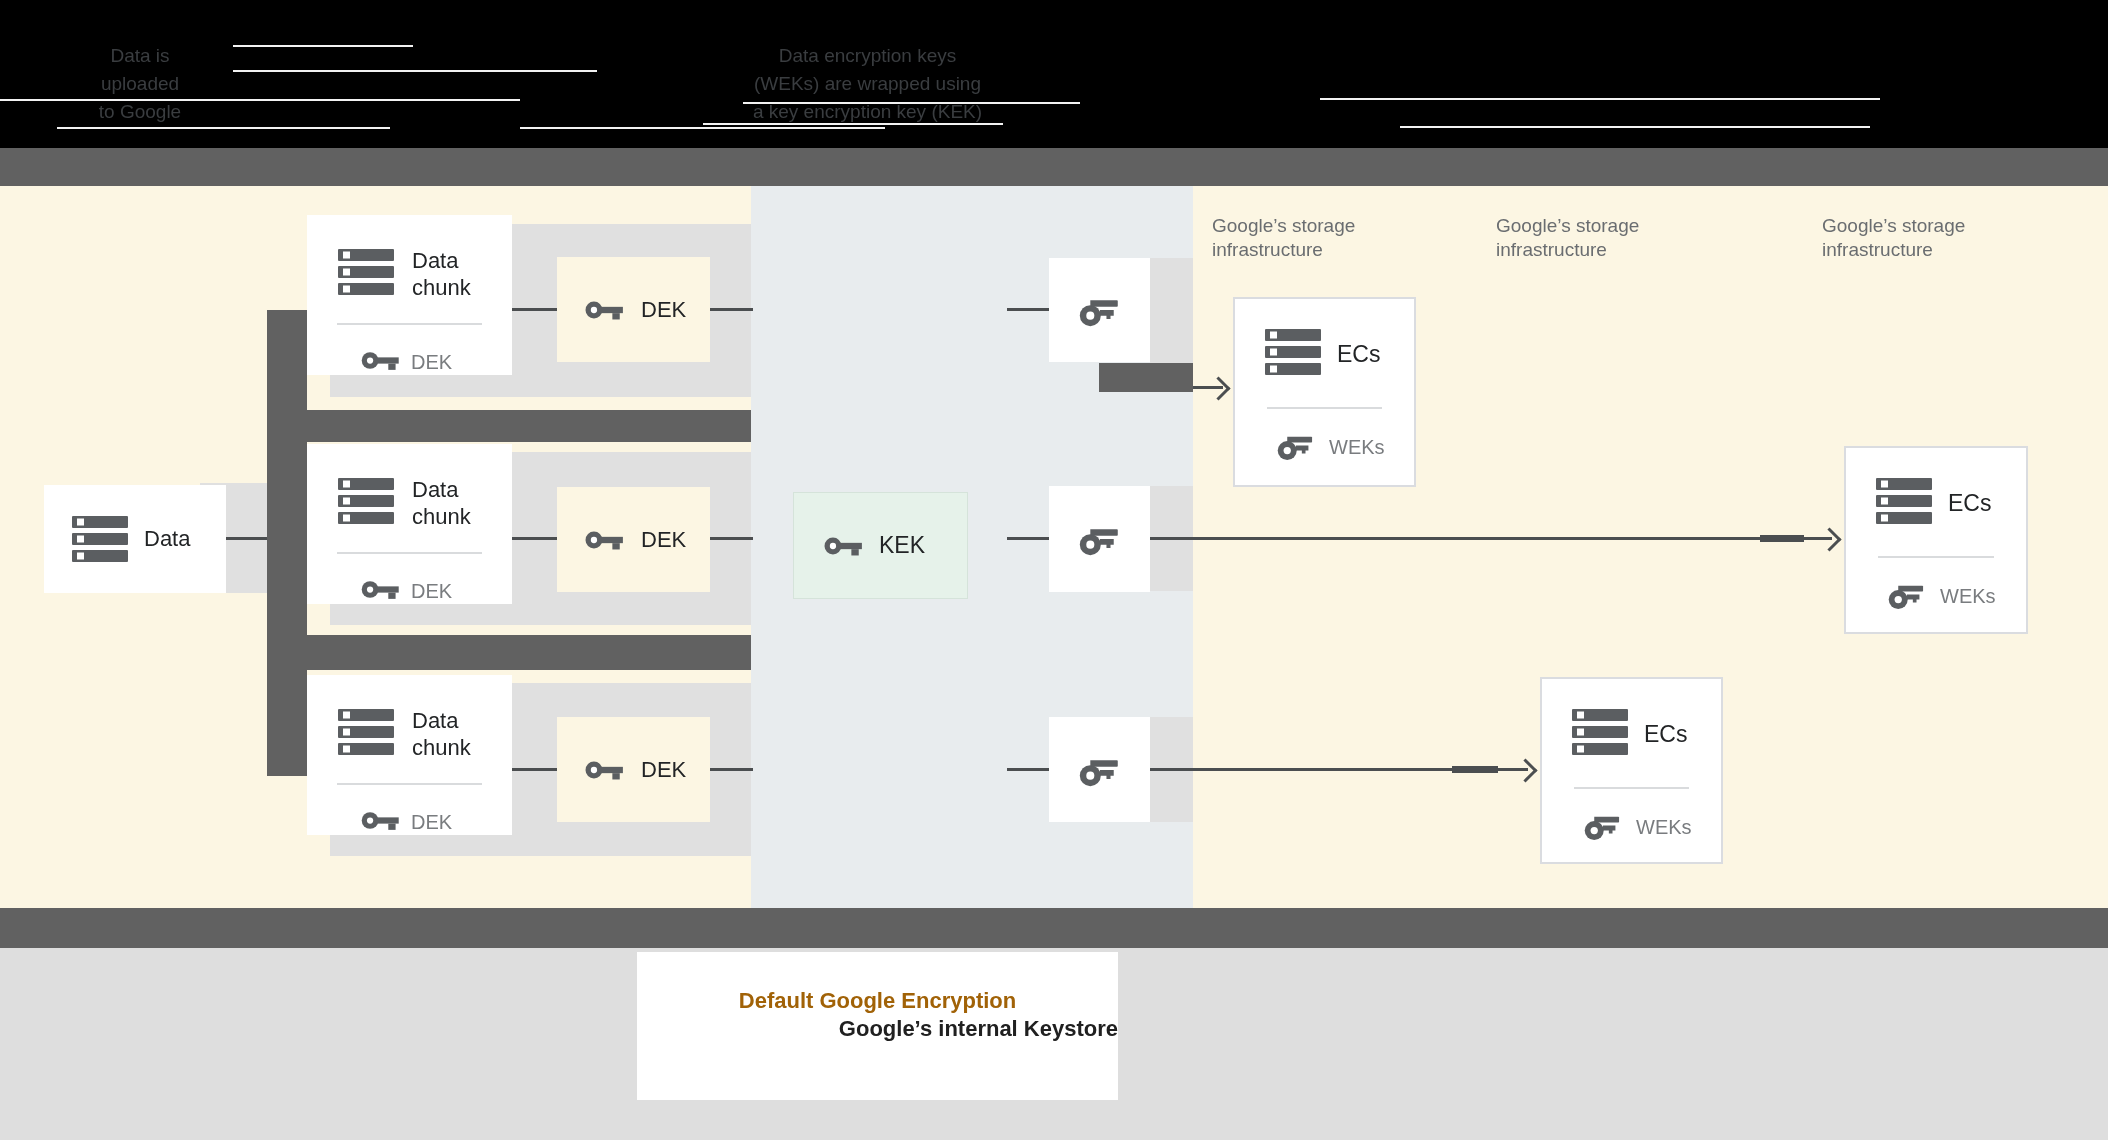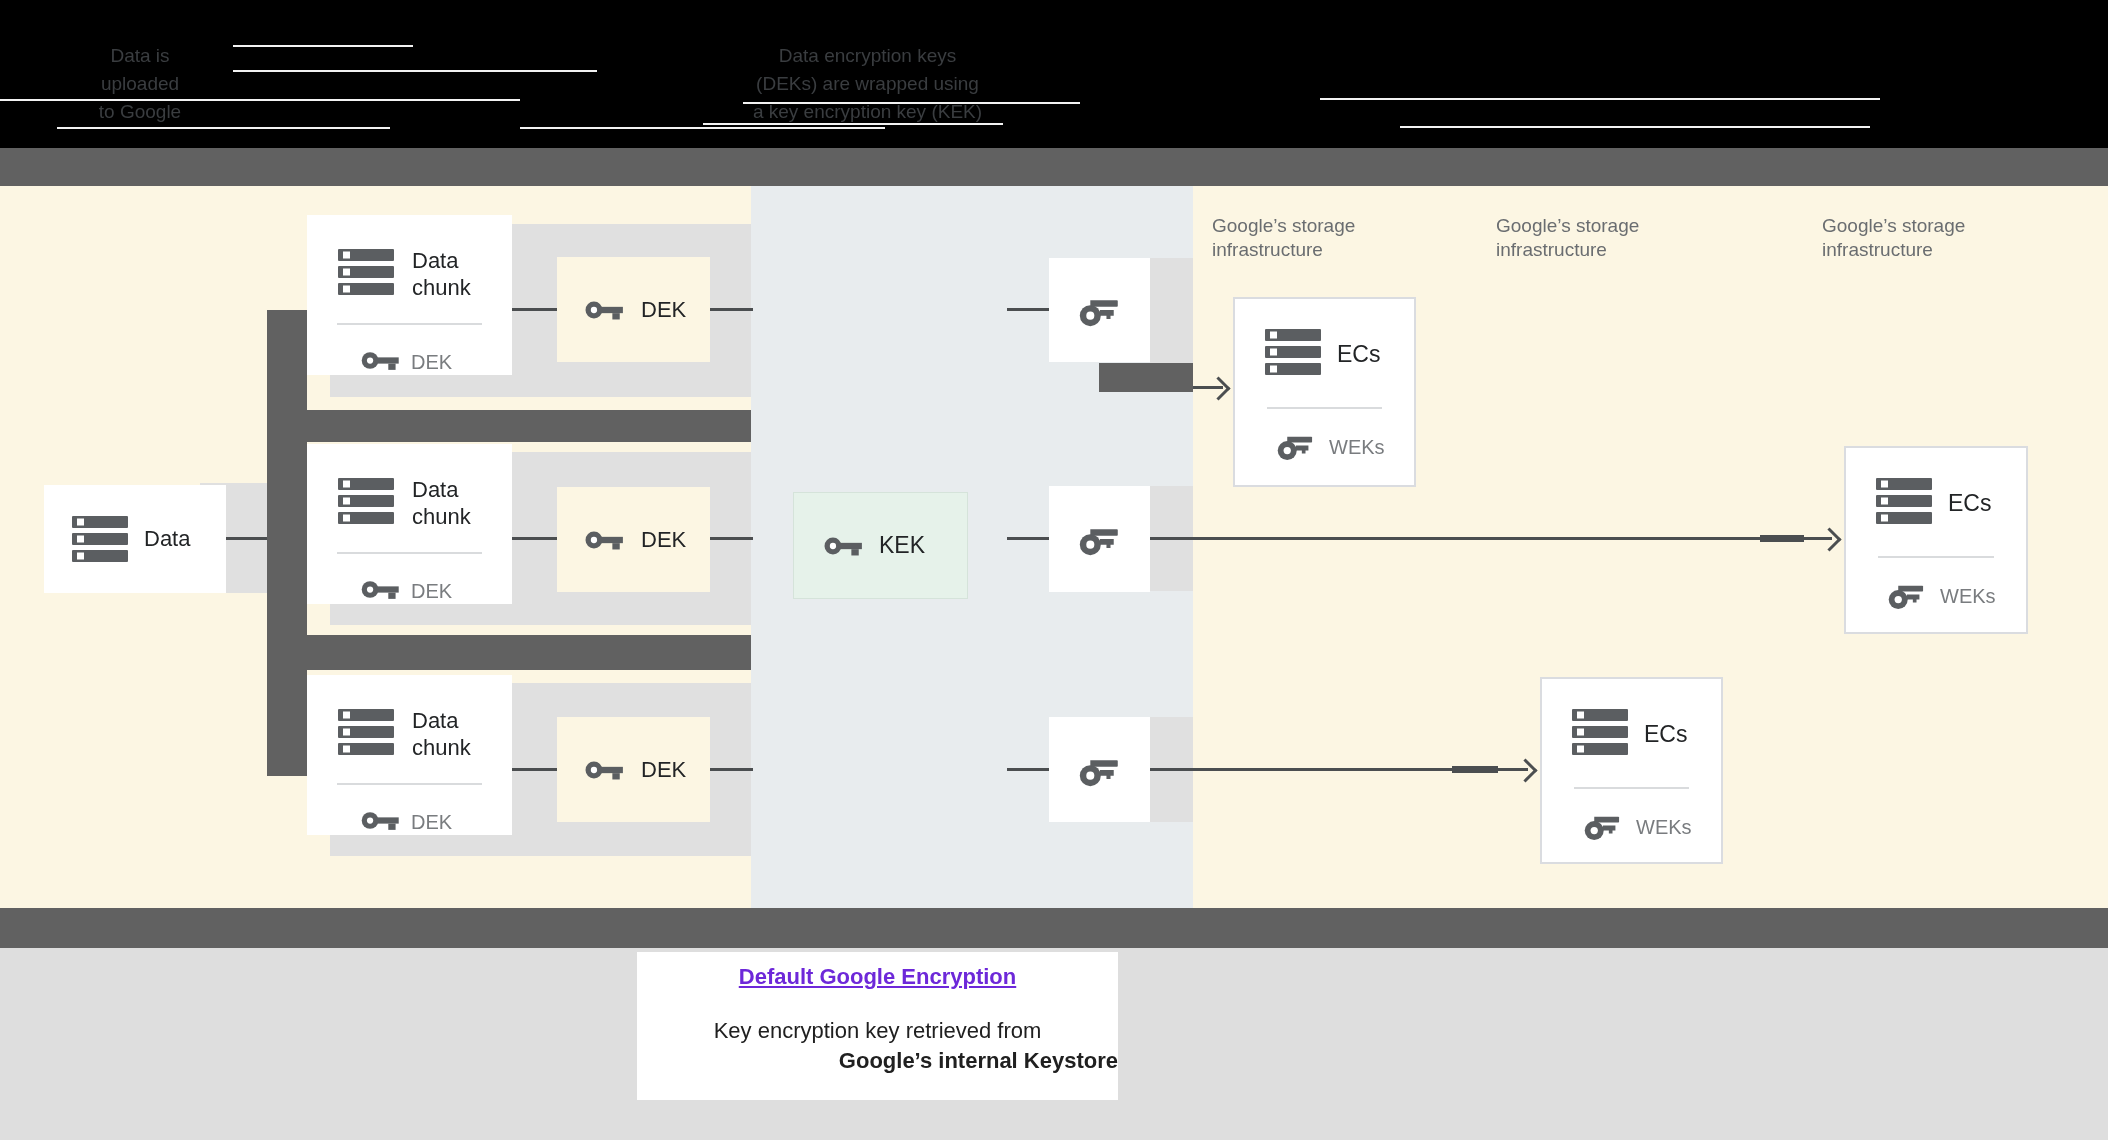--- a/index.html
+++ b/index.html
@@ -35,21 +35,21 @@
           display:flex;align-items:center;padding-left:30px;gap:15px;}
   .keybox{width:101px;height:105px;background:#fff;display:flex;align-items:center;justify-content:center;}
   .ecs{width:183px;height:188px;background:#fff;border:2px solid #DADCE0;box-sizing:border-box;}
   .caption{left:637px;top:952px;width:481px;height:148px;background:#fff;text-align:center;}
 
   .divider{height:2px;background:#D9DBDD;}
   .t-dark{color:#222426;font-size:22px;}
   .t-gray{color:#797C7F;font-size:20px;}
   .storage-label{color:#6A6D70;font-size:19px;line-height:24px;}
   .icon{color:#5B5E61;}
-  .cap-title{font-size:22px;font-weight:700;color:#6d28d9;margin-top:12px;text-decoration:underline;}
+  .cap-title{font-size:22px;font-weight:700;color:#a16207;margin-top:36px;}
   .cap-line{font-size:22px;color:#202020;line-height:30px;}
   .cap-bold{font-weight:700;text-align:right;}
 </style>
 </head>
 <body>
 
 <svg width="0" height="0" style="position:absolute" aria-hidden="true">
   <defs>
     <symbol id="i-db" viewBox="0 0 56 46">
       <rect x="0" y="0" width="56" height="12" rx="1" fill="currentColor"></rect>
@@ -78,21 +78,21 @@
 
   <div class="abs hdr-black"></div>
 
   <div class="abs hcol" style="left:20px;width:240px">
     <div>Data is</div>
     <div>uploaded</div>
     <div>to Google</div>
   </div>
   <div class="abs hcol" style="left:695px;width:345px">
     <div>Data encryption keys</div>
-    <div>(DEKs) are wrapped using</div>
+    <div>(WEKs) are wrapped using</div>
     <div>a key encryption key (KEK)</div>
   </div>
 
   <div class="abs hfrag" style="left:233px;top:45px;width:180px"></div>
   <div class="abs hfrag" style="left:233px;top:70px;width:364px"></div>
   <div class="abs hfrag" style="left:0;top:99px;width:520px"></div>
   <div class="abs hfrag" style="left:57px;top:127px;width:333px"></div>
   <div class="abs hfrag" style="left:520px;top:127px;width:365px"></div>
   <div class="abs hfrag" style="left:743px;top:102px;width:337px"></div>
   <div class="abs hfrag" style="left:703px;top:123px;width:300px"></div>
@@ -264,17 +264,16 @@
     <svg class="abs icon" style="left:42px;top:131px" width="38" height="31">
         <use href="#i-keyd"></use>
       </svg>
     <div class="abs t-gray" style="left:94px;top:137px">WEKs</div>
   </div>
 
   <div class="abs footer-bar"></div>
   <div class="abs footer-bg"></div>
   <div class="abs caption">
     <div class="cap-title">Default Google Encryption</div>
-    <div class="cap-line" style="margin-top:26px">Key encryption key retrieved from</div>
     <div class="cap-line cap-bold">Google’s internal Keystore</div>
   </div>
 
 </div>
 
 </body></html>

